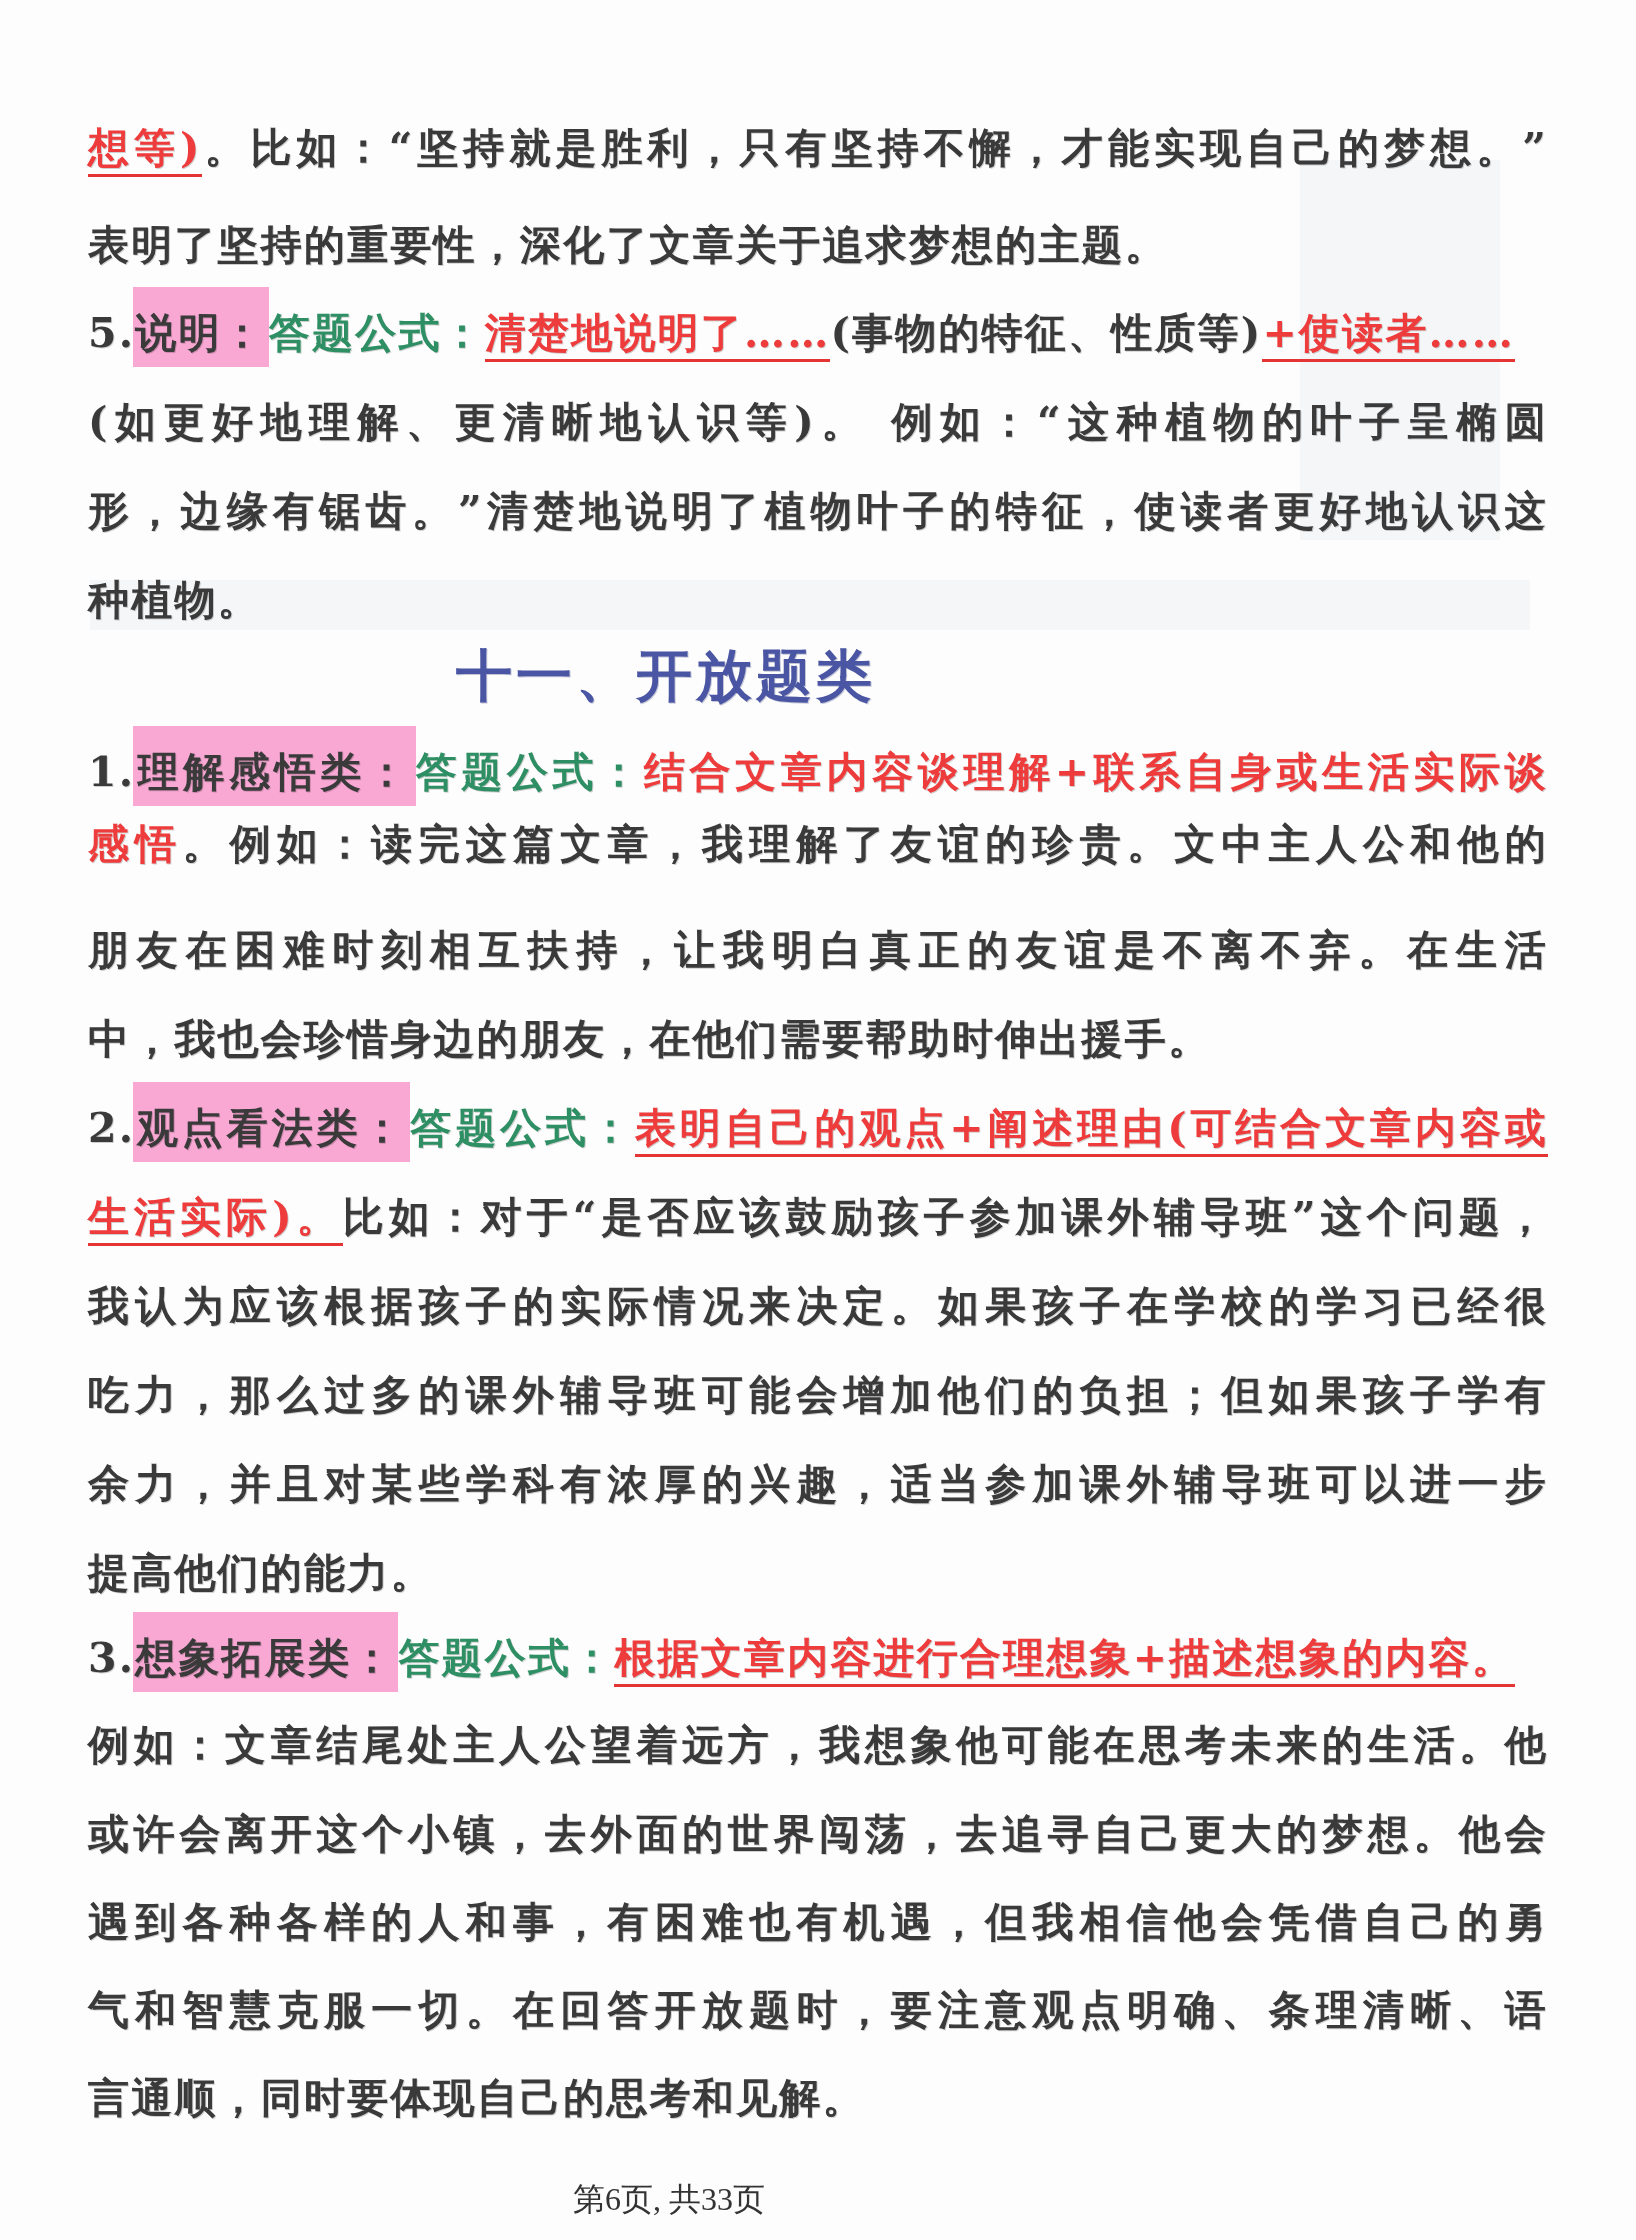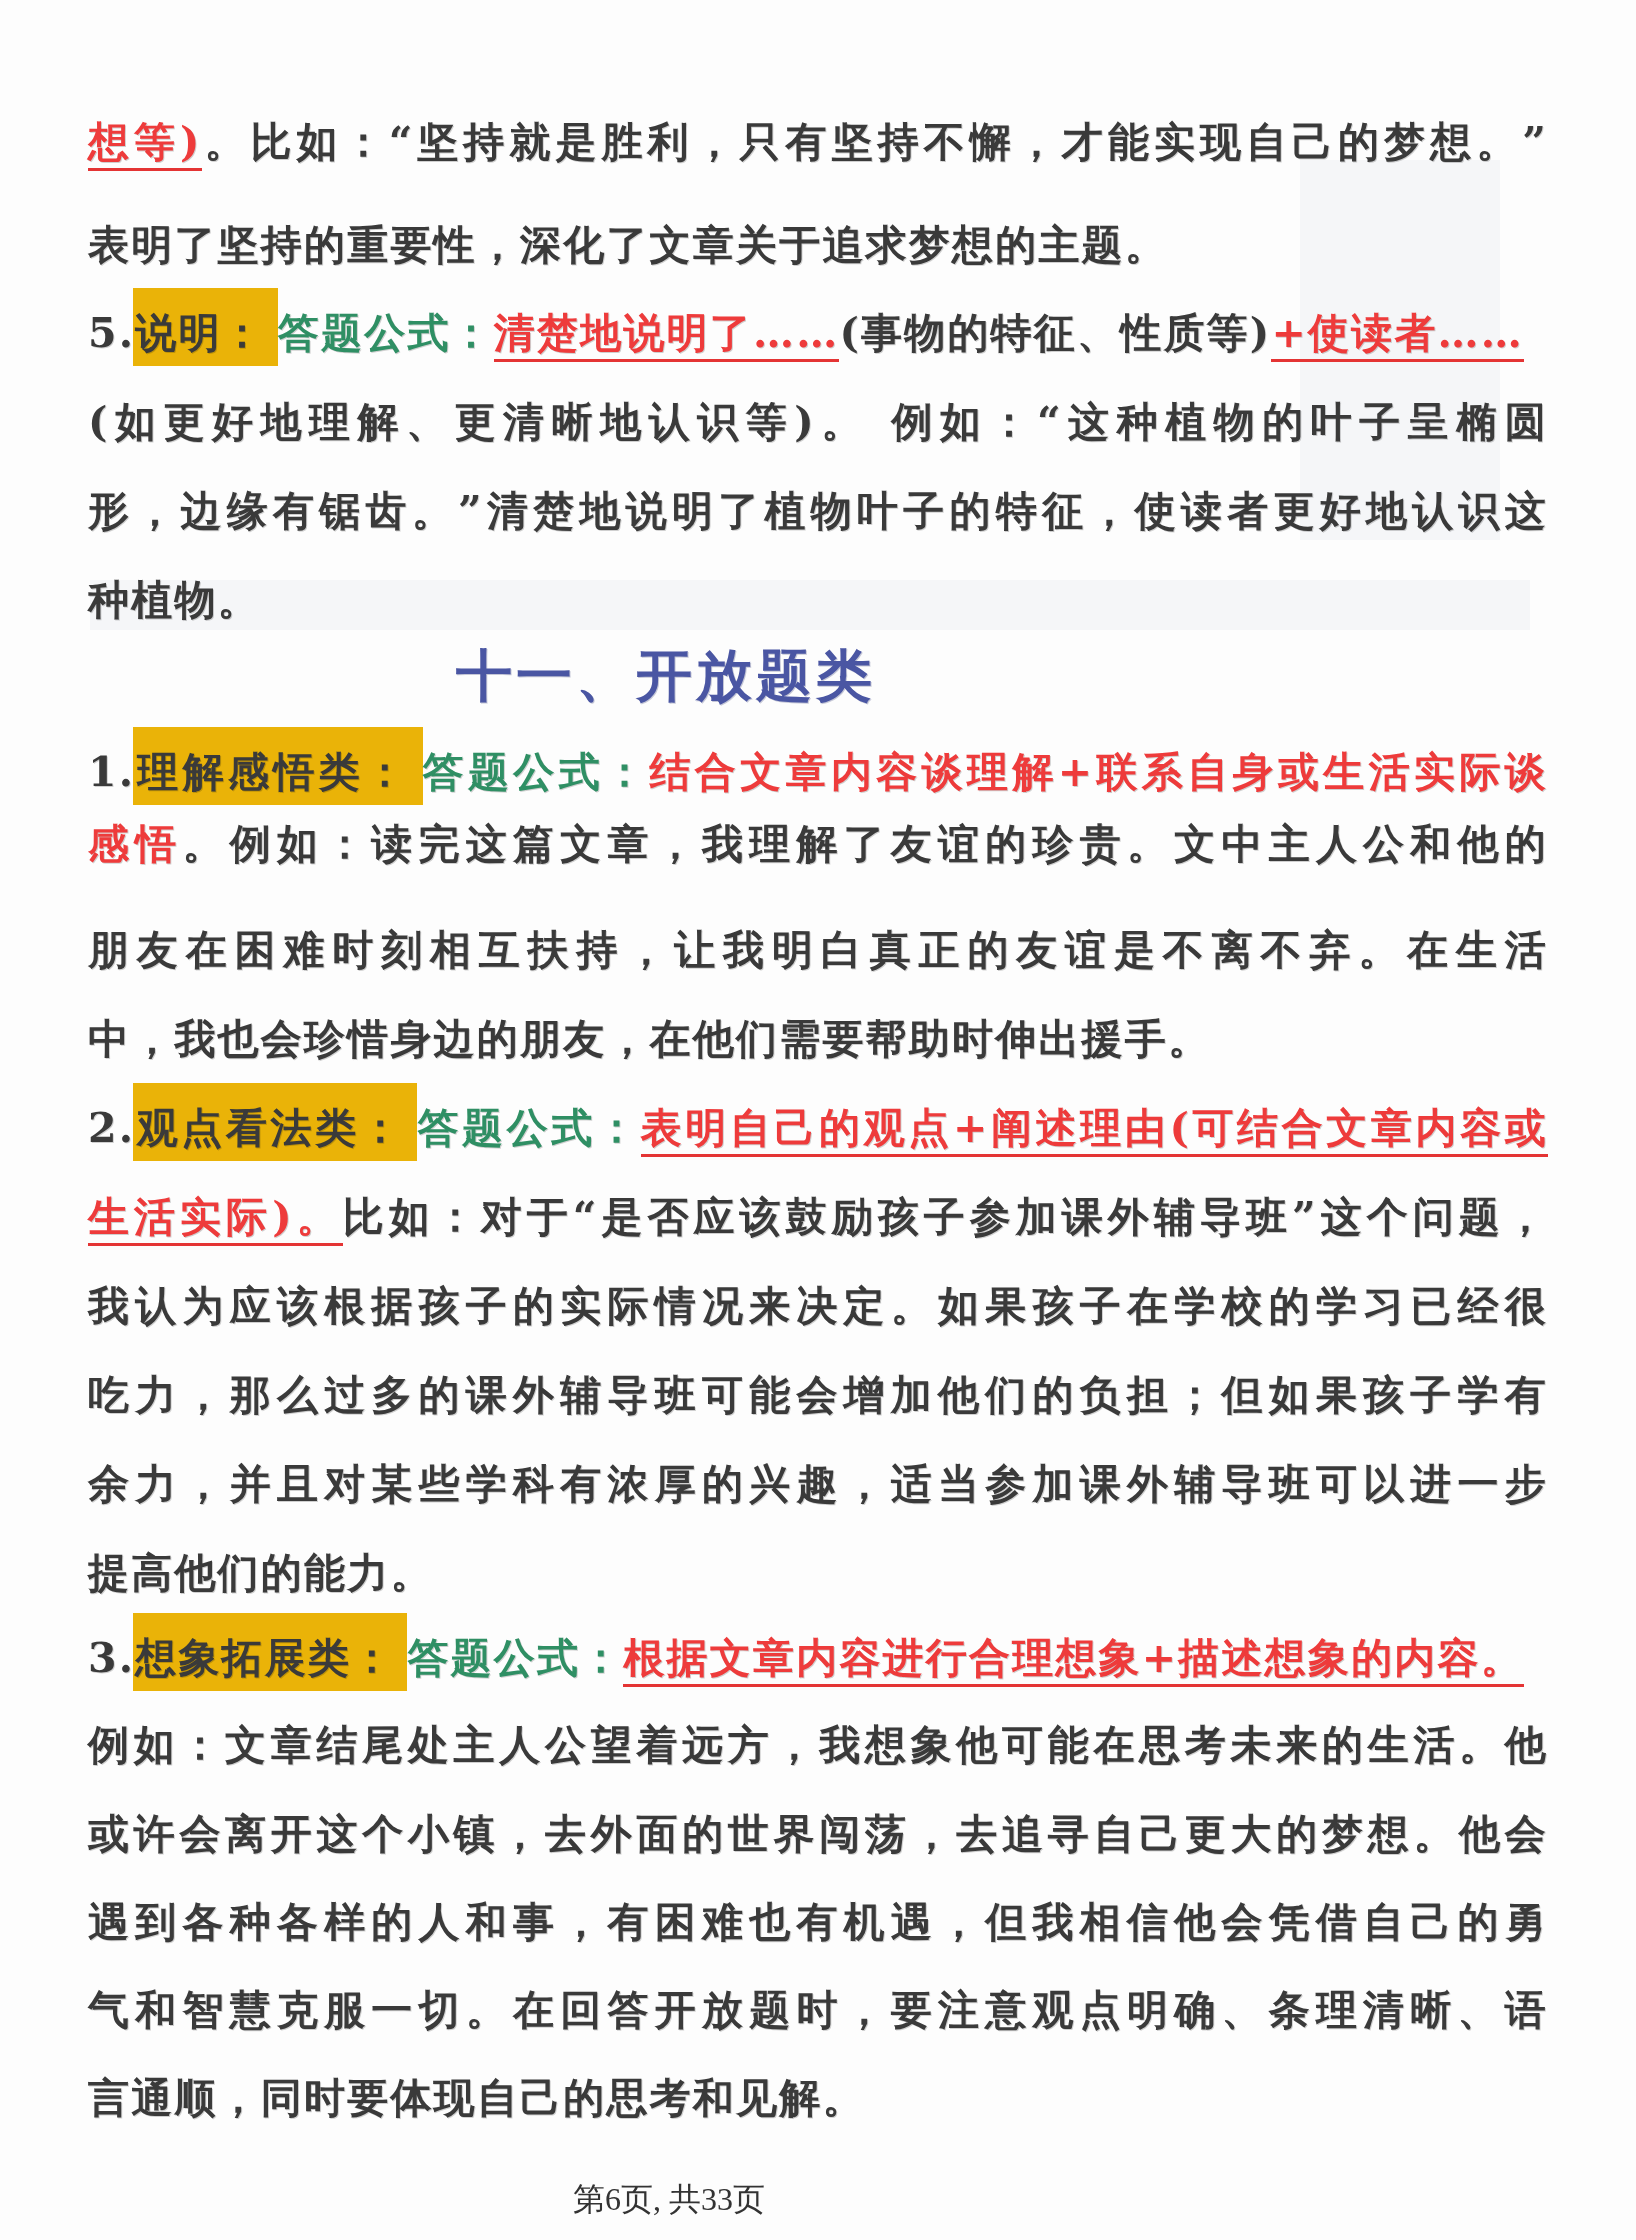--- a/index.html
+++ b/index.html
@@ -12,21 +12,21 @@
   }
   .page { position: absolute; inset: 0; }
   .line {
     position: absolute; left: 88px; width: 1460px;
     height: 60px; line-height: 60px;
     font-size: 41px; font-weight: bold;
     white-space: nowrap; letter-spacing: 2.2px;
     text-shadow: 1px 1px 0 rgba(0,0,0,0.18);
   }
   .justify { text-align: justify; text-align-last: justify; }
-  .hl { background: #eab308; padding: 22px 13px 10px 2px; margin-left: -2px; font-family: Liberation Serif, serif; }
+  .hl { background: #f9a8d4; padding: 22px 4px 10px 2px; margin-left: -2px; }
   .green { color: #2f8f64; }
   .red { color: #ee3b3b; }
   .ul { border-bottom: 3px solid #e43434; padding-bottom: 2px; }
   .heading {
     position: absolute; left: 0; width: 1332px; top: 640px;
     text-align: center; font-size: 56px; font-weight: bold;
     color: #4a56a3; letter-spacing: 4px; line-height: 70px;
     text-shadow: 1px 1px 0 rgba(30,40,100,0.25);
   }
   .footer {
@@ -37,21 +37,21 @@
   .faint { position: absolute; background: rgba(120,130,170,0.06); }
 </style>
 </head>
 <body>
 
 <div class="page">
 
   <div class="faint" style="left:1300px;top:160px;width:200px;height:380px;"></div>
   <div class="faint" style="left:90px;top:580px;width:1440px;height:50px;"></div>
 
-  <div class="line justify" style="top:112px;"><span class="red ul">想等)</span><span>。比如：“坚持就是胜利，只有坚持不懈，才能实现自己的梦想。”</span></div>
+  <div class="line justify" style="top:118px;"><span class="red ul">想等)</span><span>。比如：“坚持就是胜利，只有坚持不懈，才能实现自己的梦想。”</span></div>
   <div class="line" style="top:215px;">表明了坚持的重要性，深化了文章关于追求梦想的主题。</div>
 
   <div class="line" style="top:303px;"><span>5.</span><span class="hl">说明：</span><span class="green">答题公式：</span><span class="red ul">清楚地说明了……</span><span>(事物的特征、性质等)</span><span class="red ul">+使读者……</span></div>
   <div class="line justify" style="top:392px;">(如更好地理解、更清晰地认识等)。 例如：“这种植物的叶子呈椭圆</div>
   <div class="line justify" style="top:481px;">形，边缘有锯齿。”清楚地说明了植物叶子的特征，使读者更好地认识这</div>
   <div class="line" style="top:570px;">种植物。</div>
 
   <div class="heading">十一、开放题类</div>
 
   <div class="line justify" style="top:742px;"><span>1.</span><span class="hl">理解感悟类：</span><span class="green">答题公式：</span><span class="red">结合文章内容谈理解+联系自身或生活实际谈</span></div>

